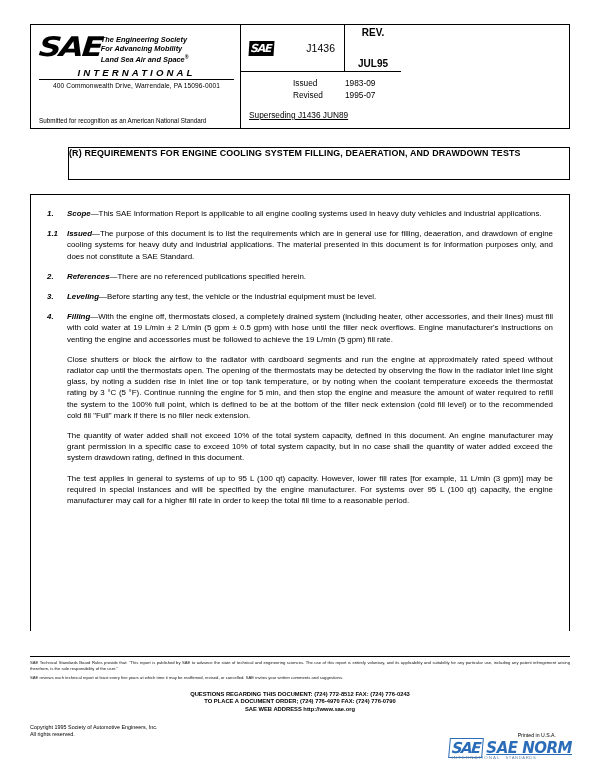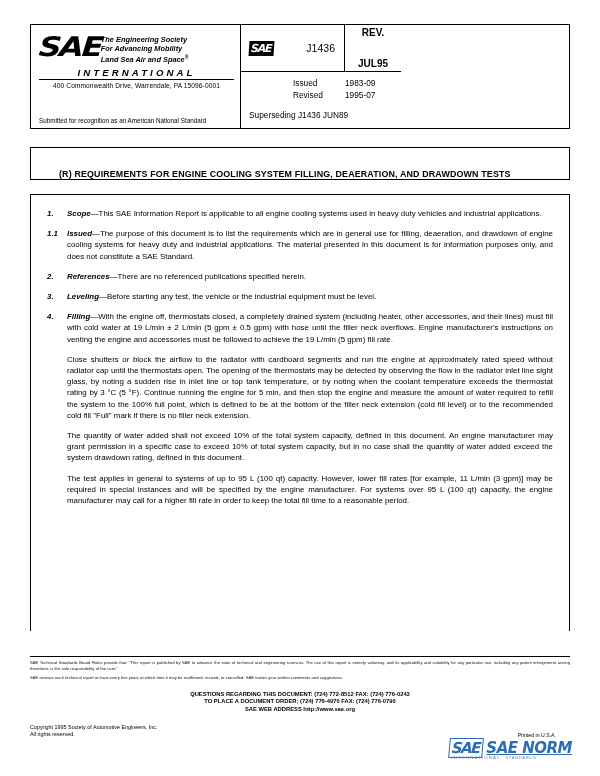--- a/index.html
+++ b/index.html
@@ -98,29 +98,30 @@
   .hr-num .jn { font-weight: normal; font-size: 10.5px; margin-left: 28px; }
   .hr-rev {
     width: 56px;
     display: flex; flex-direction: column;
     align-items: center; justify-content: center;
     font-weight: bold; font-size: 10px; line-height: 13px; gap: 18px;
   }
   .hr-bot { flex: 1; padding: 6px 0 0 8px; font-size: 8.3px; }
   .hr-bot .line { display: flex; line-height: 11.5px; margin-left: 44px; }
   .hr-bot .lbl { width: 52px; }
-  .hr-bot .sup { margin-top: 9px; }
+  .hr-bot .sup { margin-top: 9px; text-decoration: underline; }
 
   
   .title-bar {
     border: 1.6px solid #000;
     margin-top: 18px;
     height: 33px;
-    display: flex; align-items: flex-end;
-    padding-left: 28px;
+    display: flex; align-items: flex-start;
+    padding-left: 0;
+    margin-left: 38px;
   }
   .title-bar span {
     font-weight: bold;
     font-size: 8.9px;
     letter-spacing: 0.15px;
   }
 
   
   .body-box {
     border: 1.6px solid #000;

